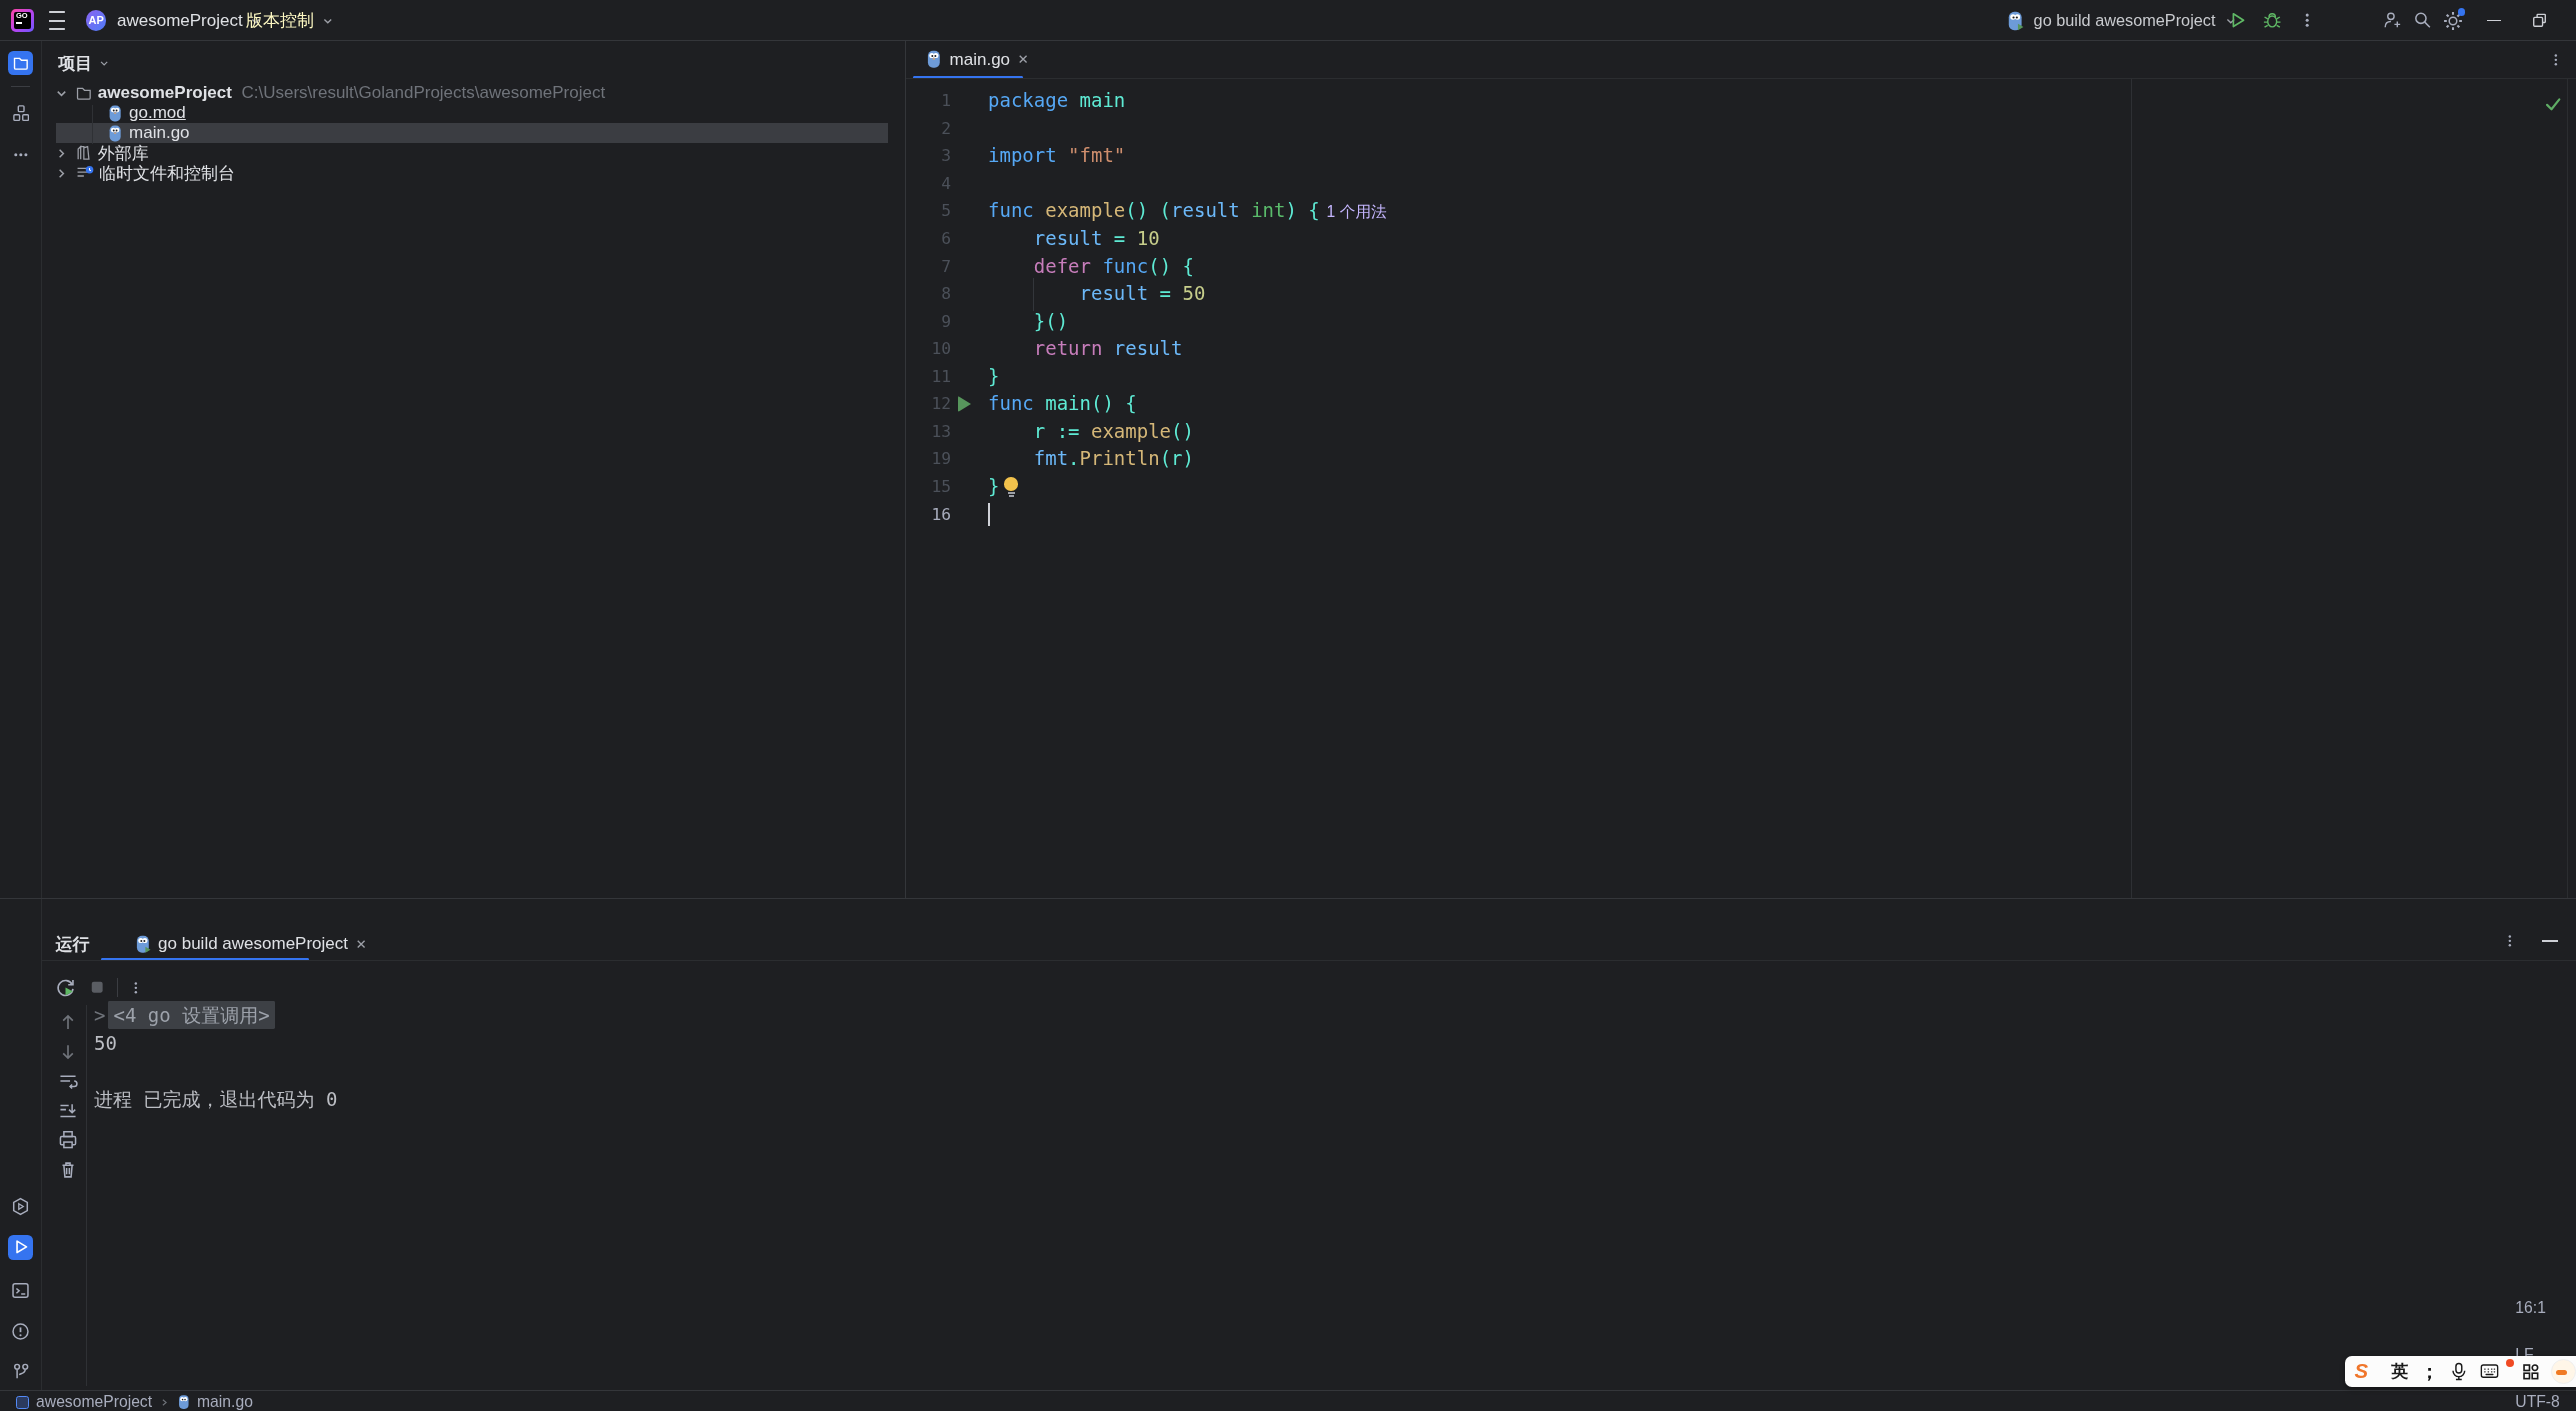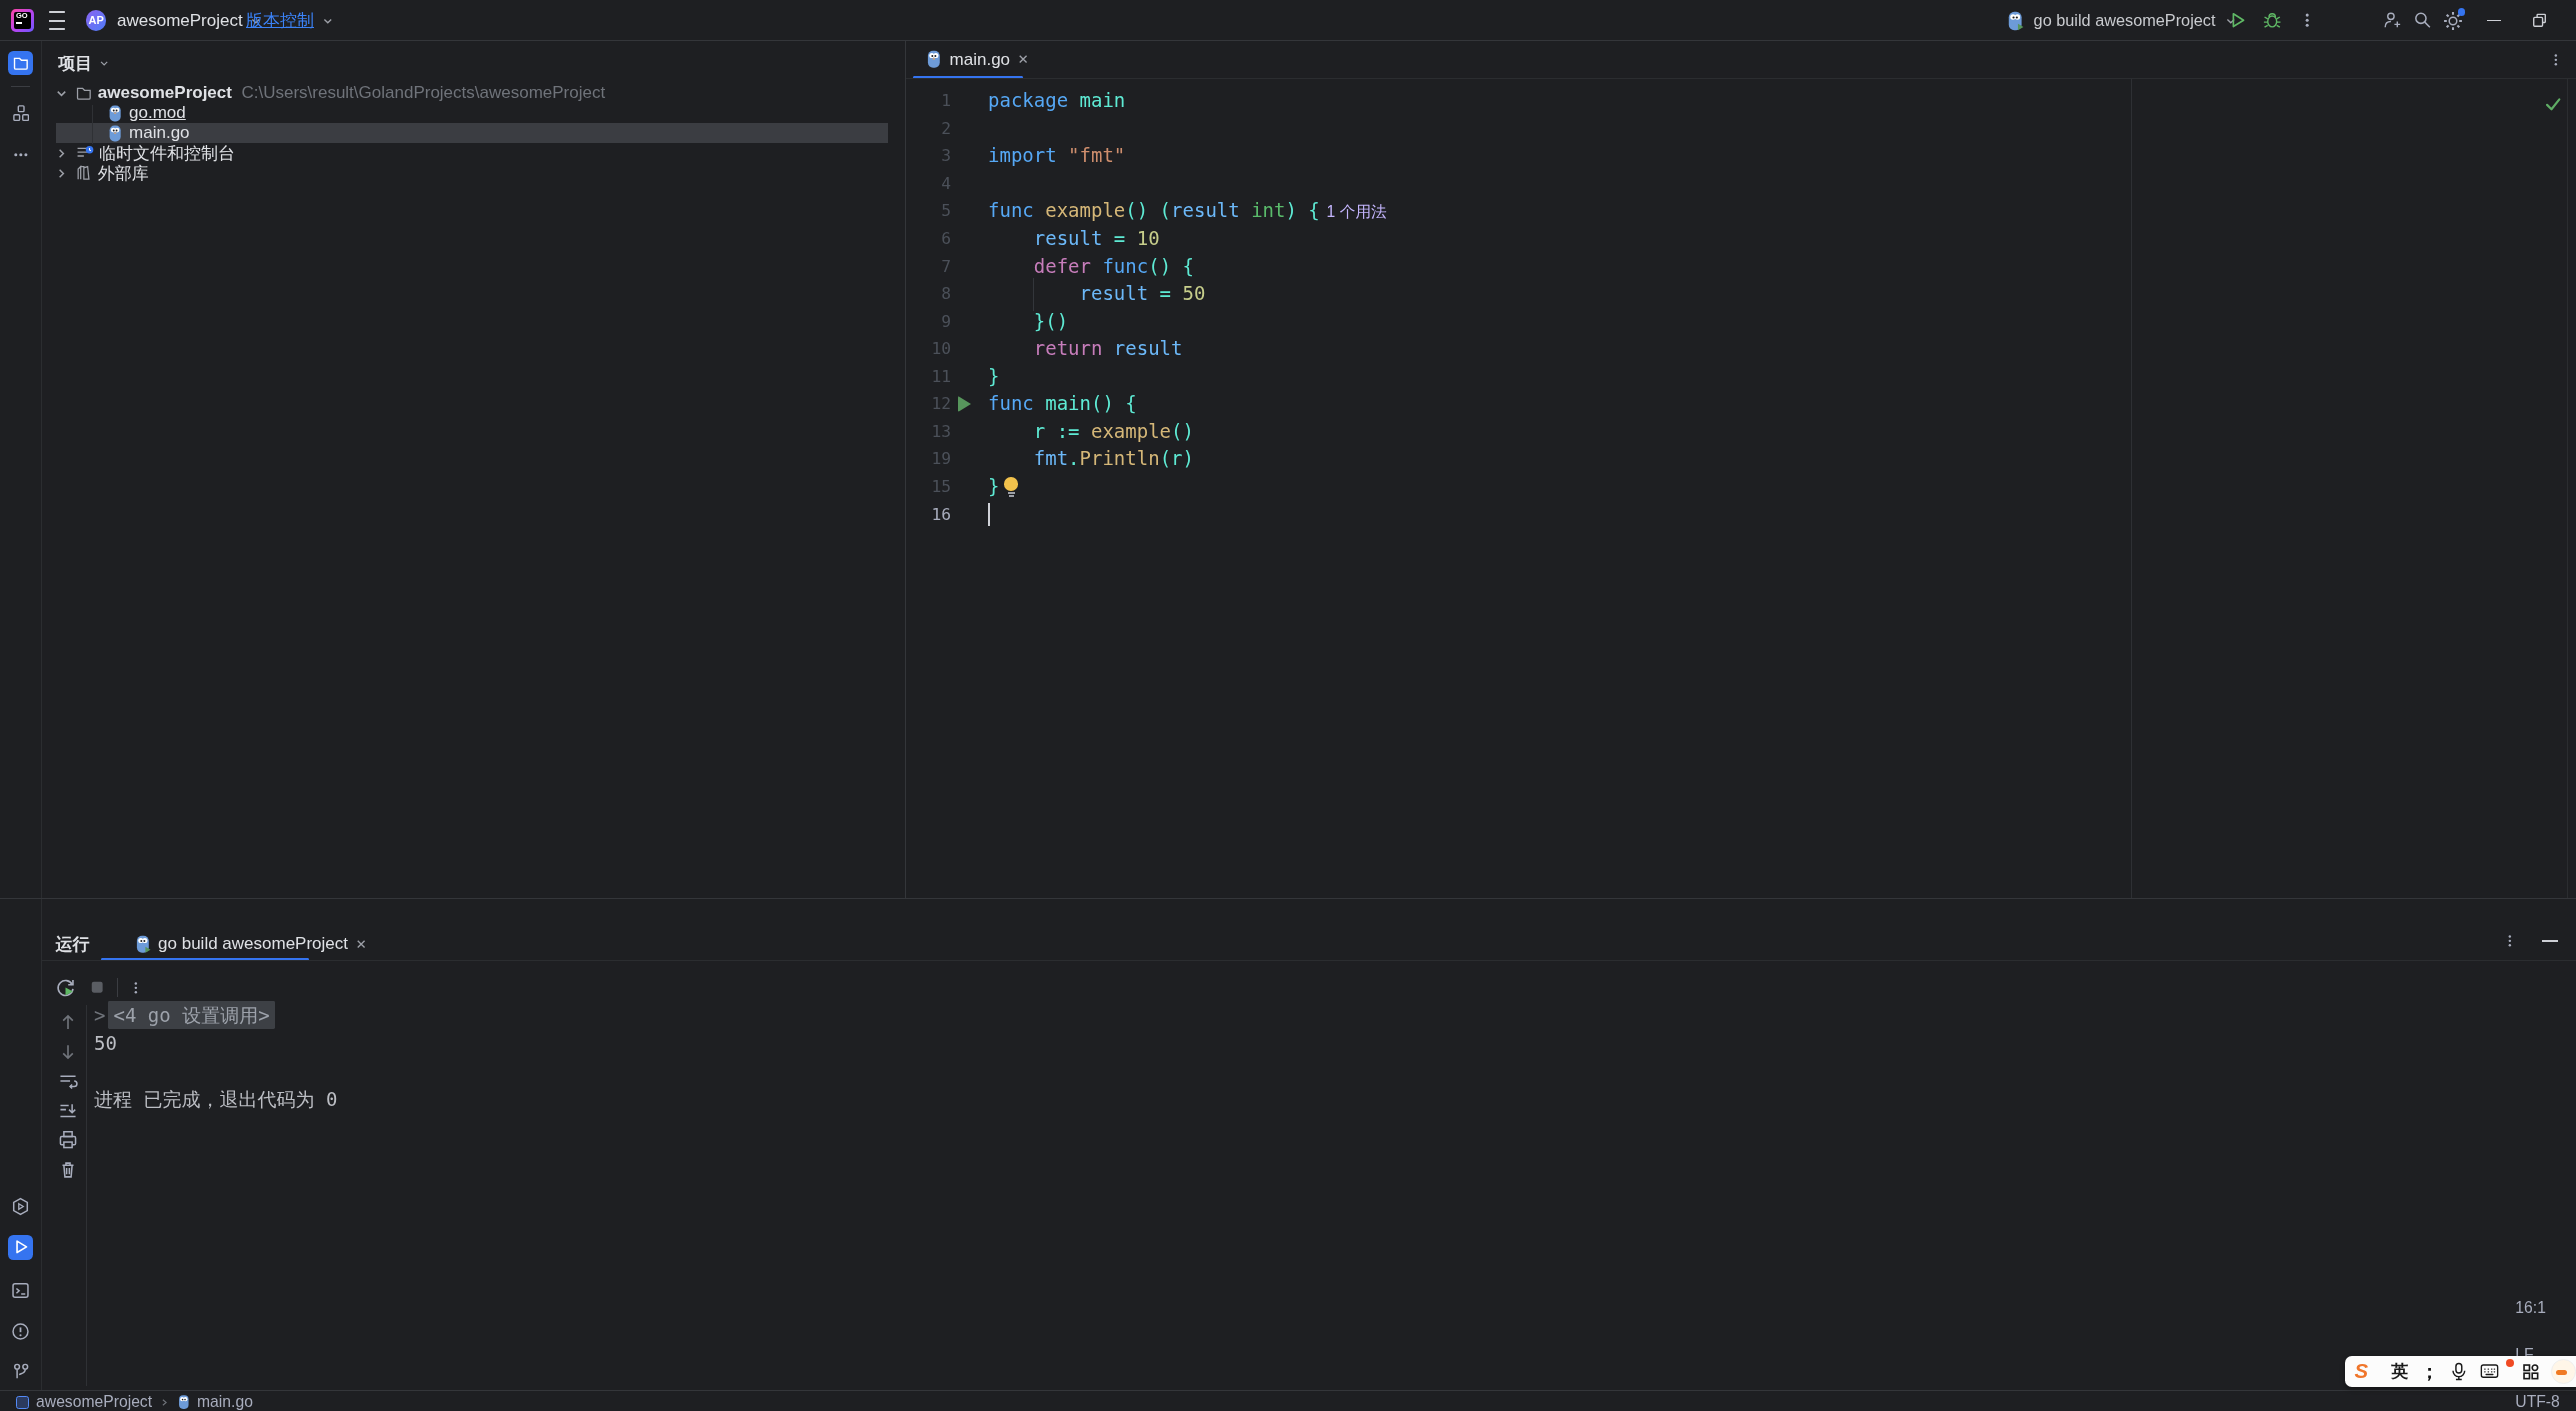--- a/index.html
+++ b/index.html
@@ -123,21 +123,21 @@
       <span>AP</span>
     </div>
   <div class="tb-item" style="left:117px;">
     <span>awesomeProject</span>
     <span class="ico chev">
       <svg width="13.6" height="13.6" viewBox="0 0 20 20">
           <polyline points="5,8 10,13 15,8" fill="none" stroke="#9DA0A8" stroke-width="2"></polyline>
         </svg>
     </span>
   </div>
-  <div class="tb-item" style="left:246px;color:#3b82f6;text-decoration:underline;">
+  <div class="tb-item" style="left:246px;color:#fef9c3;">
     <span>版本控制</span>
     <span class="ico chev">
       <svg width="13.6" height="13.6" viewBox="0 0 20 20">
           <polyline points="5,8 10,13 15,8" fill="none" stroke="#9DA0A8" stroke-width="2"></polyline>
         </svg>
     </span>
   </div>
 
   <div id="runcfg-group">
     <span class="ico">
@@ -318,42 +318,42 @@
         </span>
         <span class="tlabel">main.go</span>
       </div>
       <div class="trow" style="padding-left: 12.3px;">
         <span class="ico">
           <svg width="15" height="15" viewBox="0 0 20 20">
             <polyline points="7.5,5 12.5,10 7.5,15" fill="none" stroke="#9DA0A8" stroke-width="2"></polyline>
           </svg>
         </span>
         <span class="ico">
+          <svg width="17.7" height="17.7" viewBox="0 0 28 28" fill="none" stroke="#9DA0A8" stroke-width="2">
+            <path d="M5 24 V8 l4-4 v20 M9 24 V4 h5 v20 M14 24 V6 l6-2 2 20 z"></path>
+          </svg>
+        </span>
+        <span class="tlabel">外部库</span>
+      </div>
+      <div class="trow" style="padding-left: 12.3px;">
+        <span class="ico">
+          <svg width="15" height="15" viewBox="0 0 20 20">
+            <polyline points="7.5,5 12.5,10 7.5,15" fill="none" stroke="#9DA0A8" stroke-width="2"></polyline>
+          </svg>
+        </span>
+        <span class="ico">
           <svg width="19" height="17.7" viewBox="0 0 30 28">
             <g fill="none" stroke="#9DA0A8" stroke-width="2">
               <path d="M4 7 h16 M4 13 h16 M4 19 h10"></path>
             </g>
             <circle cx="23" cy="9" r="6" fill="#3574F0"></circle>
             <path d="M23 6.5 v3 l2 1.5" stroke="#fff" stroke-width="1.6" fill="none"></path>
           </svg>
         </span>
         <span class="tlabel">临时文件和控制台</span>
-      </div>
-      <div class="trow" style="padding-left: 12.3px;">
-        <span class="ico">
-          <svg width="15" height="15" viewBox="0 0 20 20">
-            <polyline points="7.5,5 12.5,10 7.5,15" fill="none" stroke="#9DA0A8" stroke-width="2"></polyline>
-          </svg>
-        </span>
-        <span class="ico">
-          <svg width="17.7" height="17.7" viewBox="0 0 28 28" fill="none" stroke="#9DA0A8" stroke-width="2">
-            <path d="M5 24 V8 l4-4 v20 M9 24 V4 h5 v20 M14 24 V6 l6-2 2 20 z"></path>
-          </svg>
-        </span>
-        <span class="tlabel">外部库</span>
       </div>
     </div>
   <div class="vline" style="left:50px;top:64px;height:39px;background:#2F3135;"></div>
 </div>
 <div class="vline" style="left:905px;top:41px;height:858px;"></div>
 
 <div class="abs" id="editor">
   <div id="tabbar">
     <div id="tab-main">
       <span class="ico">

